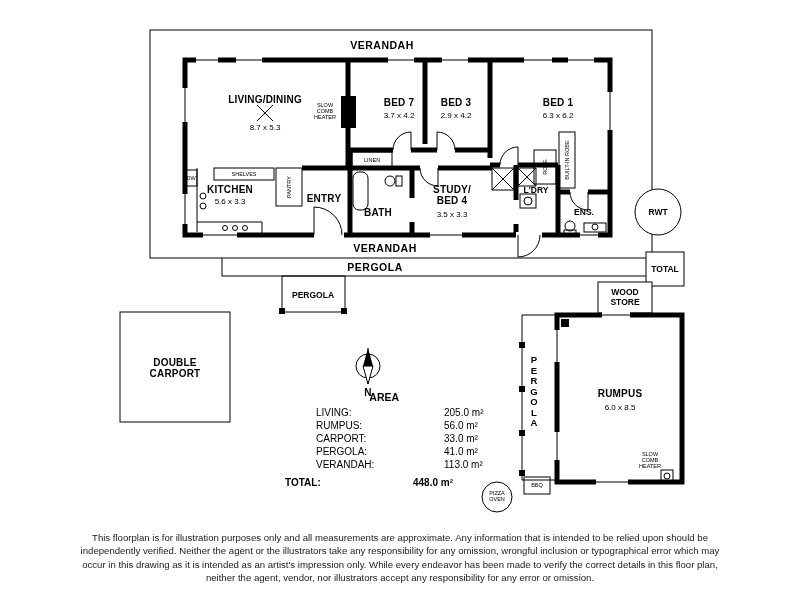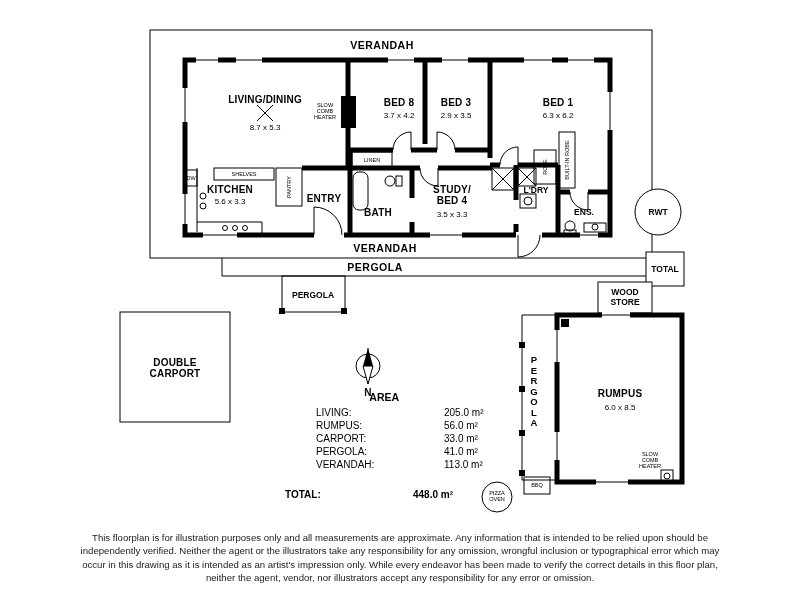--- a/index.html
+++ b/index.html
@@ -13,21 +13,21 @@
   .dims{font-size:8px;}
   .tiny{font-size:5.5px;line-height:6.2px;}
   .wrap{white-space:normal;}
   .vrot{transform:translate(-50%,-50%) rotate(-90deg);}
   .stack{white-space:normal;word-break:break-all;width:11px;line-height:10.5px;
          font-size:9.5px;font-weight:bold;}
   .area{position:absolute;left:285px;top:391px;font-size:10px;line-height:13px;}
   .area .heading{font-weight:bold;font-size:10.5px;margin-bottom:2px;text-align:center;}
   .area-row{display:flex;margin-left:31px;}
   .area-row .al{width:128px;}
-  .area-total{display:flex;font-weight:bold;margin-top:17px;}
+  .area-total{display:flex;font-weight:bold;margin-top:5px;}
   .area-total .al{width:128px;}
   .disclaimer{position:absolute;left:70px;top:531px;width:660px;text-align:center;
               font-size:9.6px;line-height:13.4px;color:#222;}
 </style>
 </head>
 <body>
 
 <div id="canvas">
 
   <svg width="800" height="600">
@@ -158,25 +158,25 @@
       </g>
     </g>
   </svg>
 
   <div class="lbl name-lg" style="left:382px;top:45px">VERANDAH</div>
 
   <div class="lbl name" style="left:265px;top:99px">LIVING/DINING</div>
   <div class="lbl dims" style="left:265px;top:127px">8.7 x 5.3</div>
   <div class="lbl tiny wrap" style="left:325px;top:111px;width:30px">SLOW COMB HEATER</div>
 
-  <div class="lbl name" style="left:399px;top:102px">BED 8</div>
+  <div class="lbl name" style="left:399px;top:102px">BED 7</div>
   <div class="lbl dims" style="left:399px;top:115px">3.7 x 4.2</div>
 
   <div class="lbl name" style="left:456px;top:102px">BED 3</div>
-  <div class="lbl dims" style="left:456px;top:115px">2.9 x 3.5</div>
+  <div class="lbl dims" style="left:456px;top:115px">2.9 x 4.2</div>
 
   <div class="lbl name" style="left:558px;top:102px">BED 1</div>
   <div class="lbl dims" style="left:558px;top:115px">6.3 x 6.2</div>
 
   <div class="lbl name" style="left:230px;top:189px">KITCHEN</div>
   <div class="lbl dims" style="left:230px;top:201px">5.6 x 3.3</div>
 
   <div class="lbl tiny" style="left:244px;top:174px">SHELVES</div>
   <div class="lbl tiny vrot" style="left:289px;top:187px">PANTRY</div>
   <div class="lbl tiny" style="left:191px;top:178px">DW</div>

